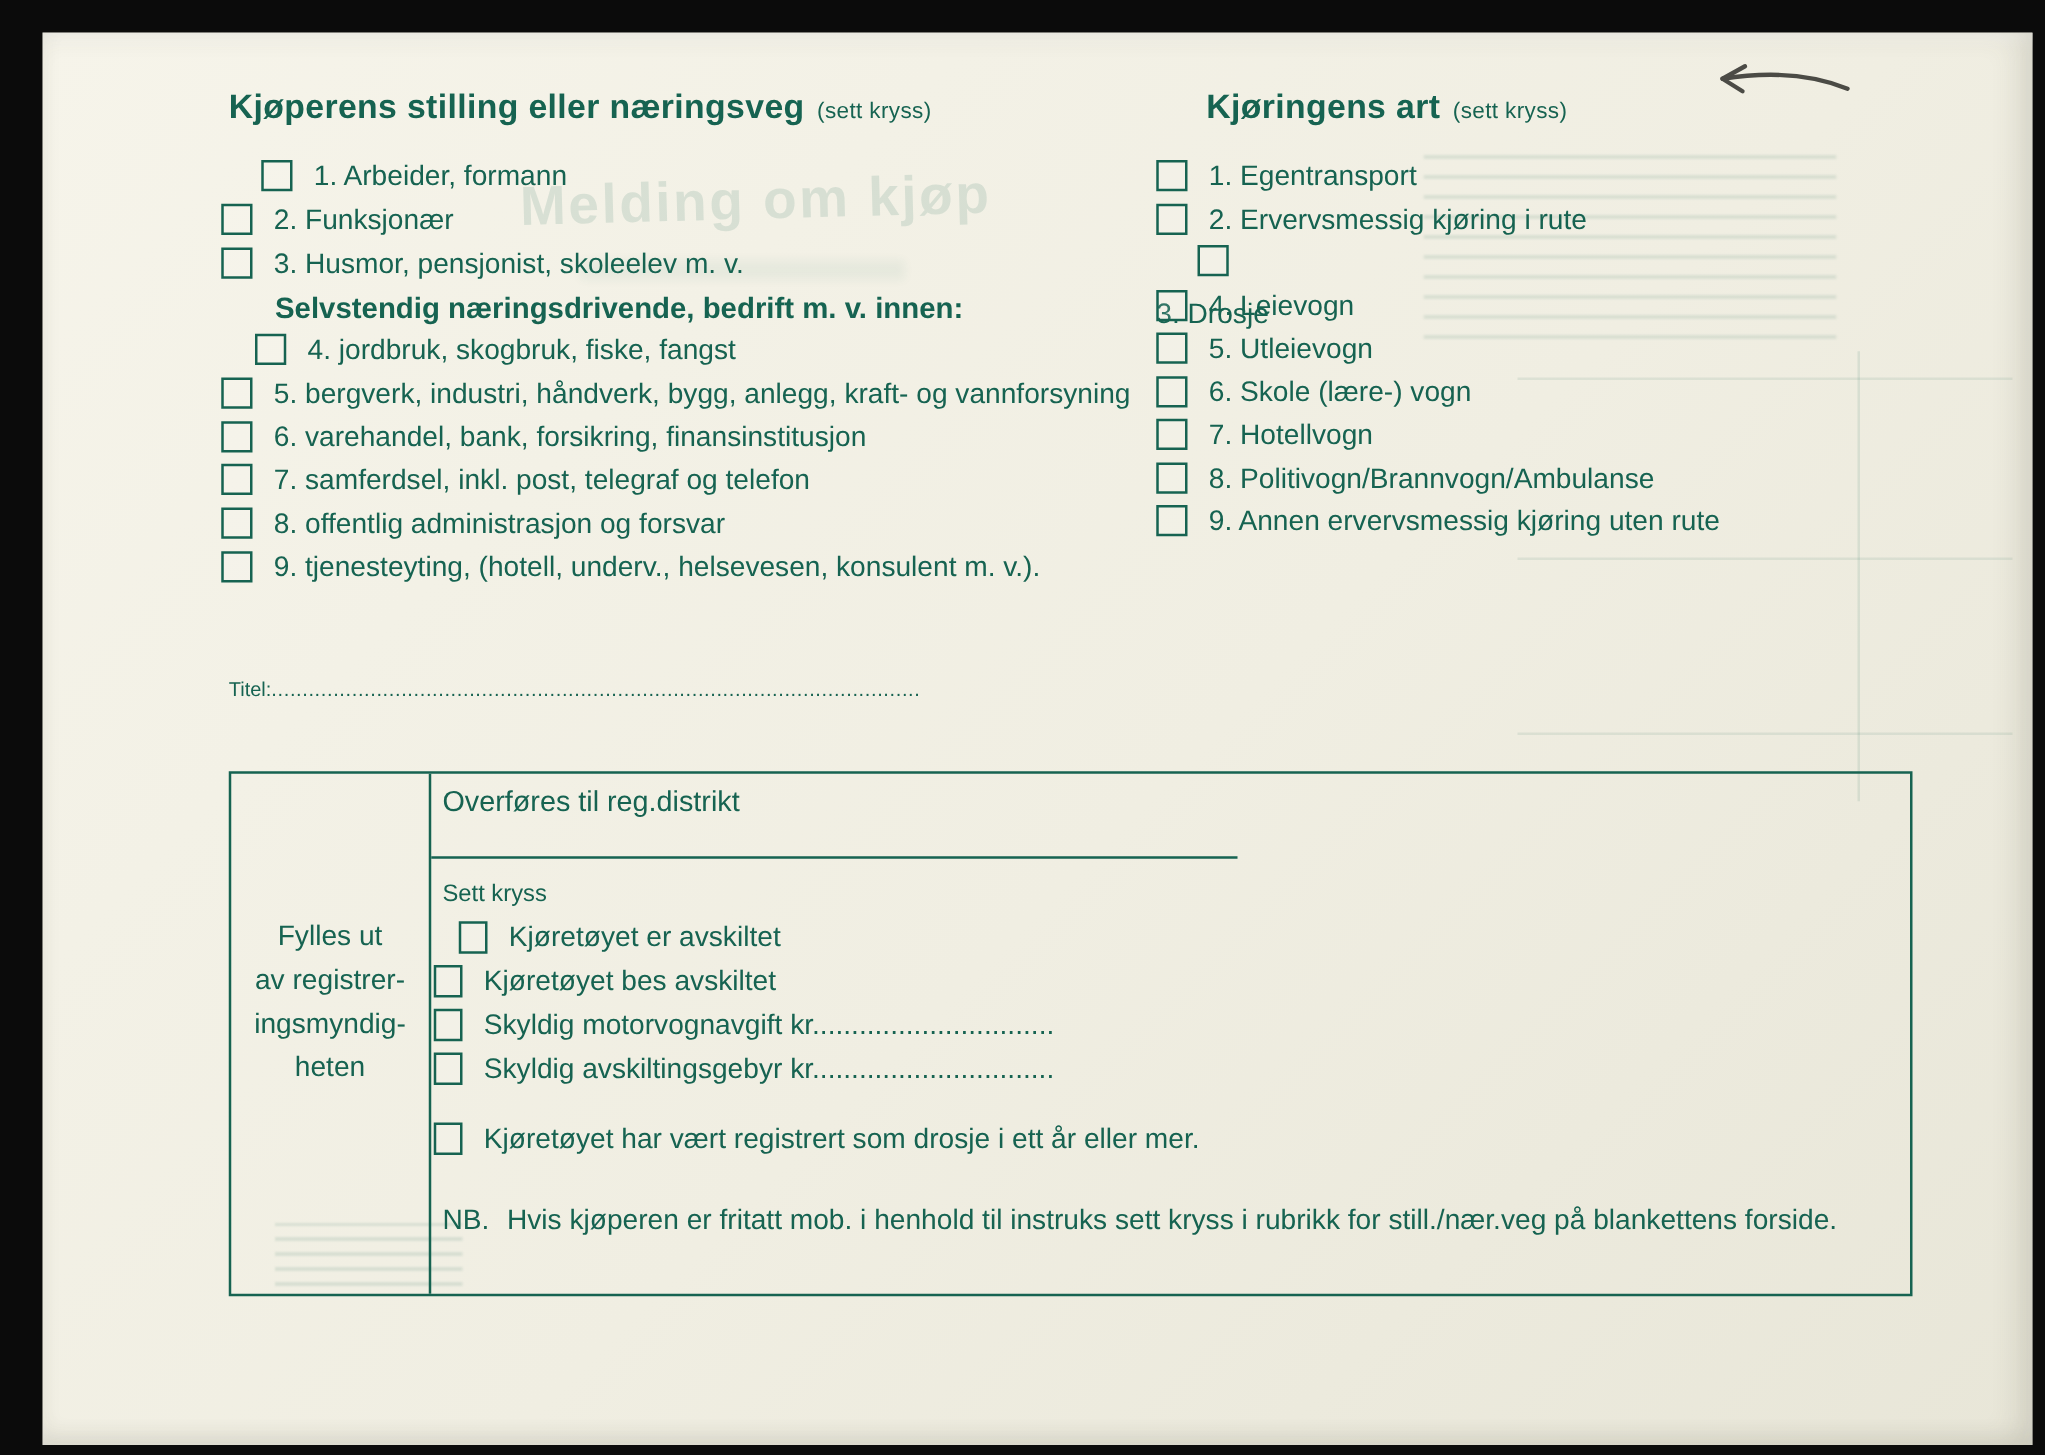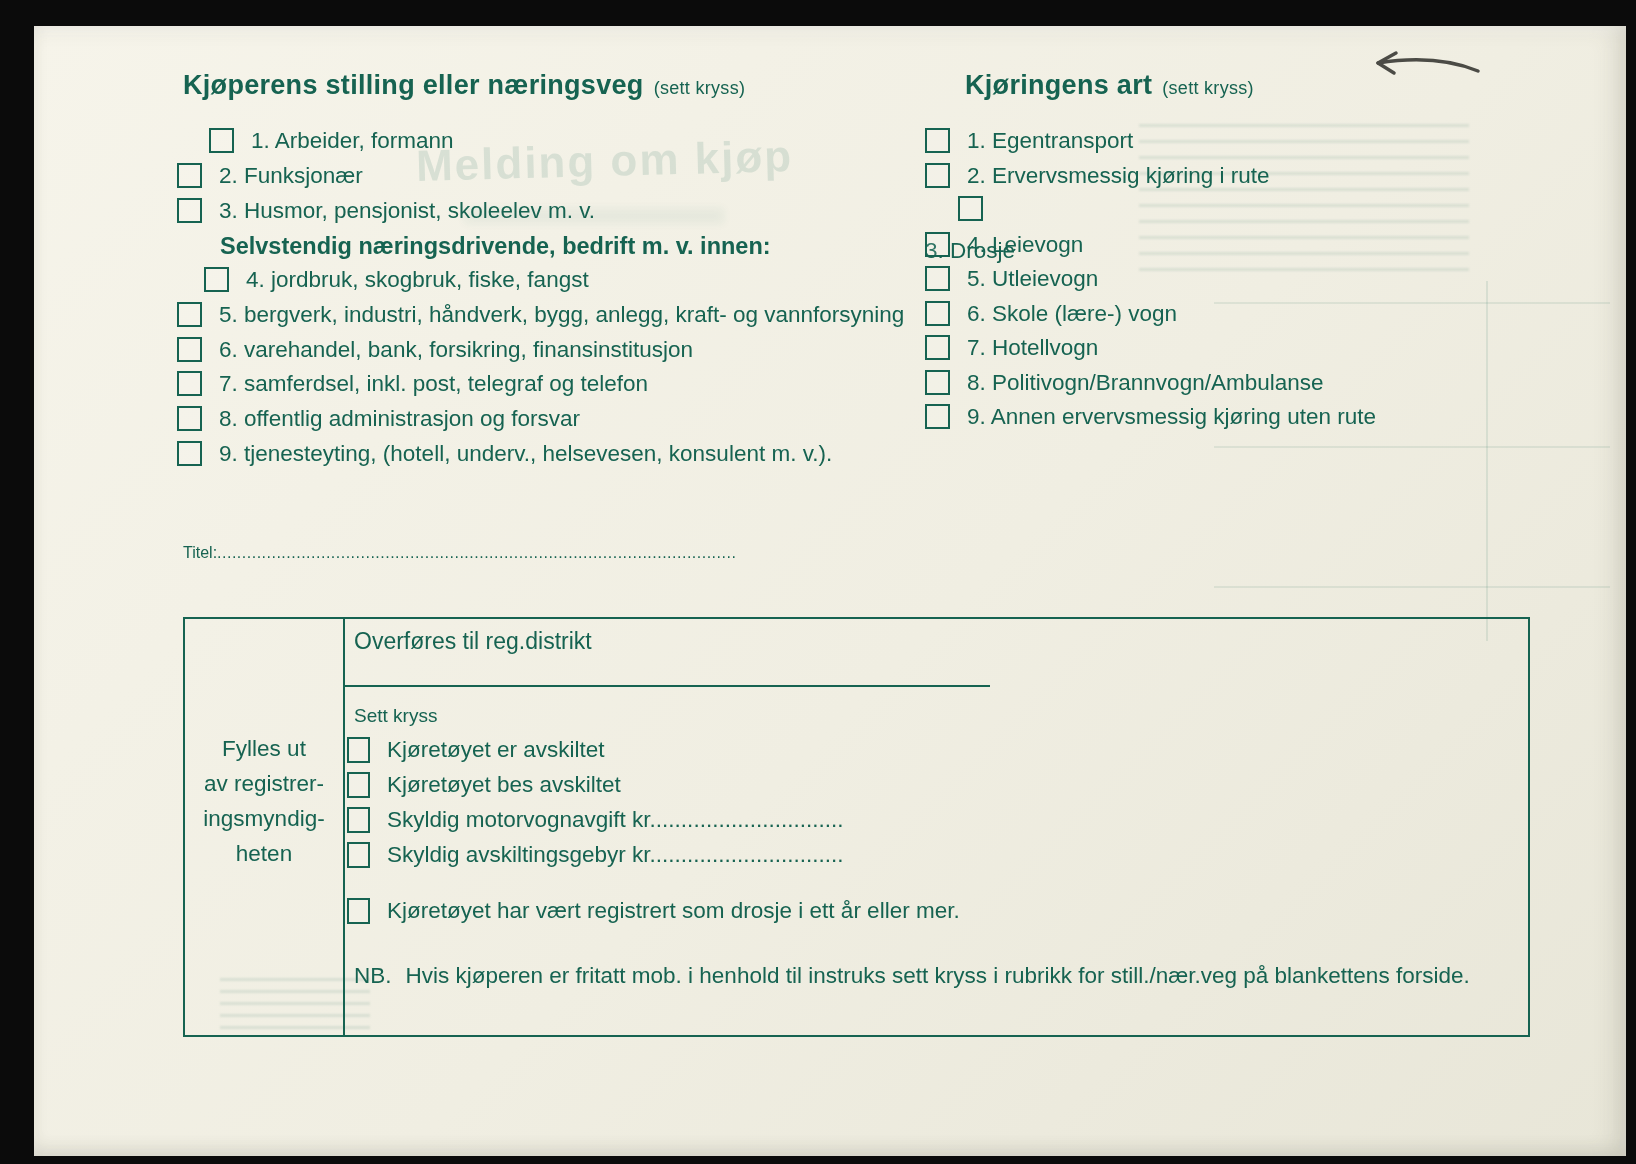--- a/index.html
+++ b/index.html
@@ -171,21 +171,21 @@
       <div>Fylles ut</div>
       <div>av registrer-</div>
       <div>ingsmyndig-</div>
       <div>heten</div>
     </div>
 
     <div class="transfer">Overføres til reg.distrikt</div>
     <div class="transfer-line"></div>
     <div class="settkryss">Sett kryss</div>
 
-    <div class="row adminrow" style="top:117px;">
+    <div class="row adminrow" style="top:117px;margin-left:20px;">
       <span class="cb"></span>
       <span class="lbl">Kjøretøyet er avskiltet</span>
     </div>
     <div class="row adminrow" style="top:152px;">
       <span class="cb"></span>
       <span class="lbl">Kjøretøyet bes avskiltet</span>
     </div>
     <div class="row adminrow" style="top:187px;justify-content:flex-end;">
       <span class="cb"></span>
       <span class="lbl">Skyldig motorvognavgift kr...............................</span>

